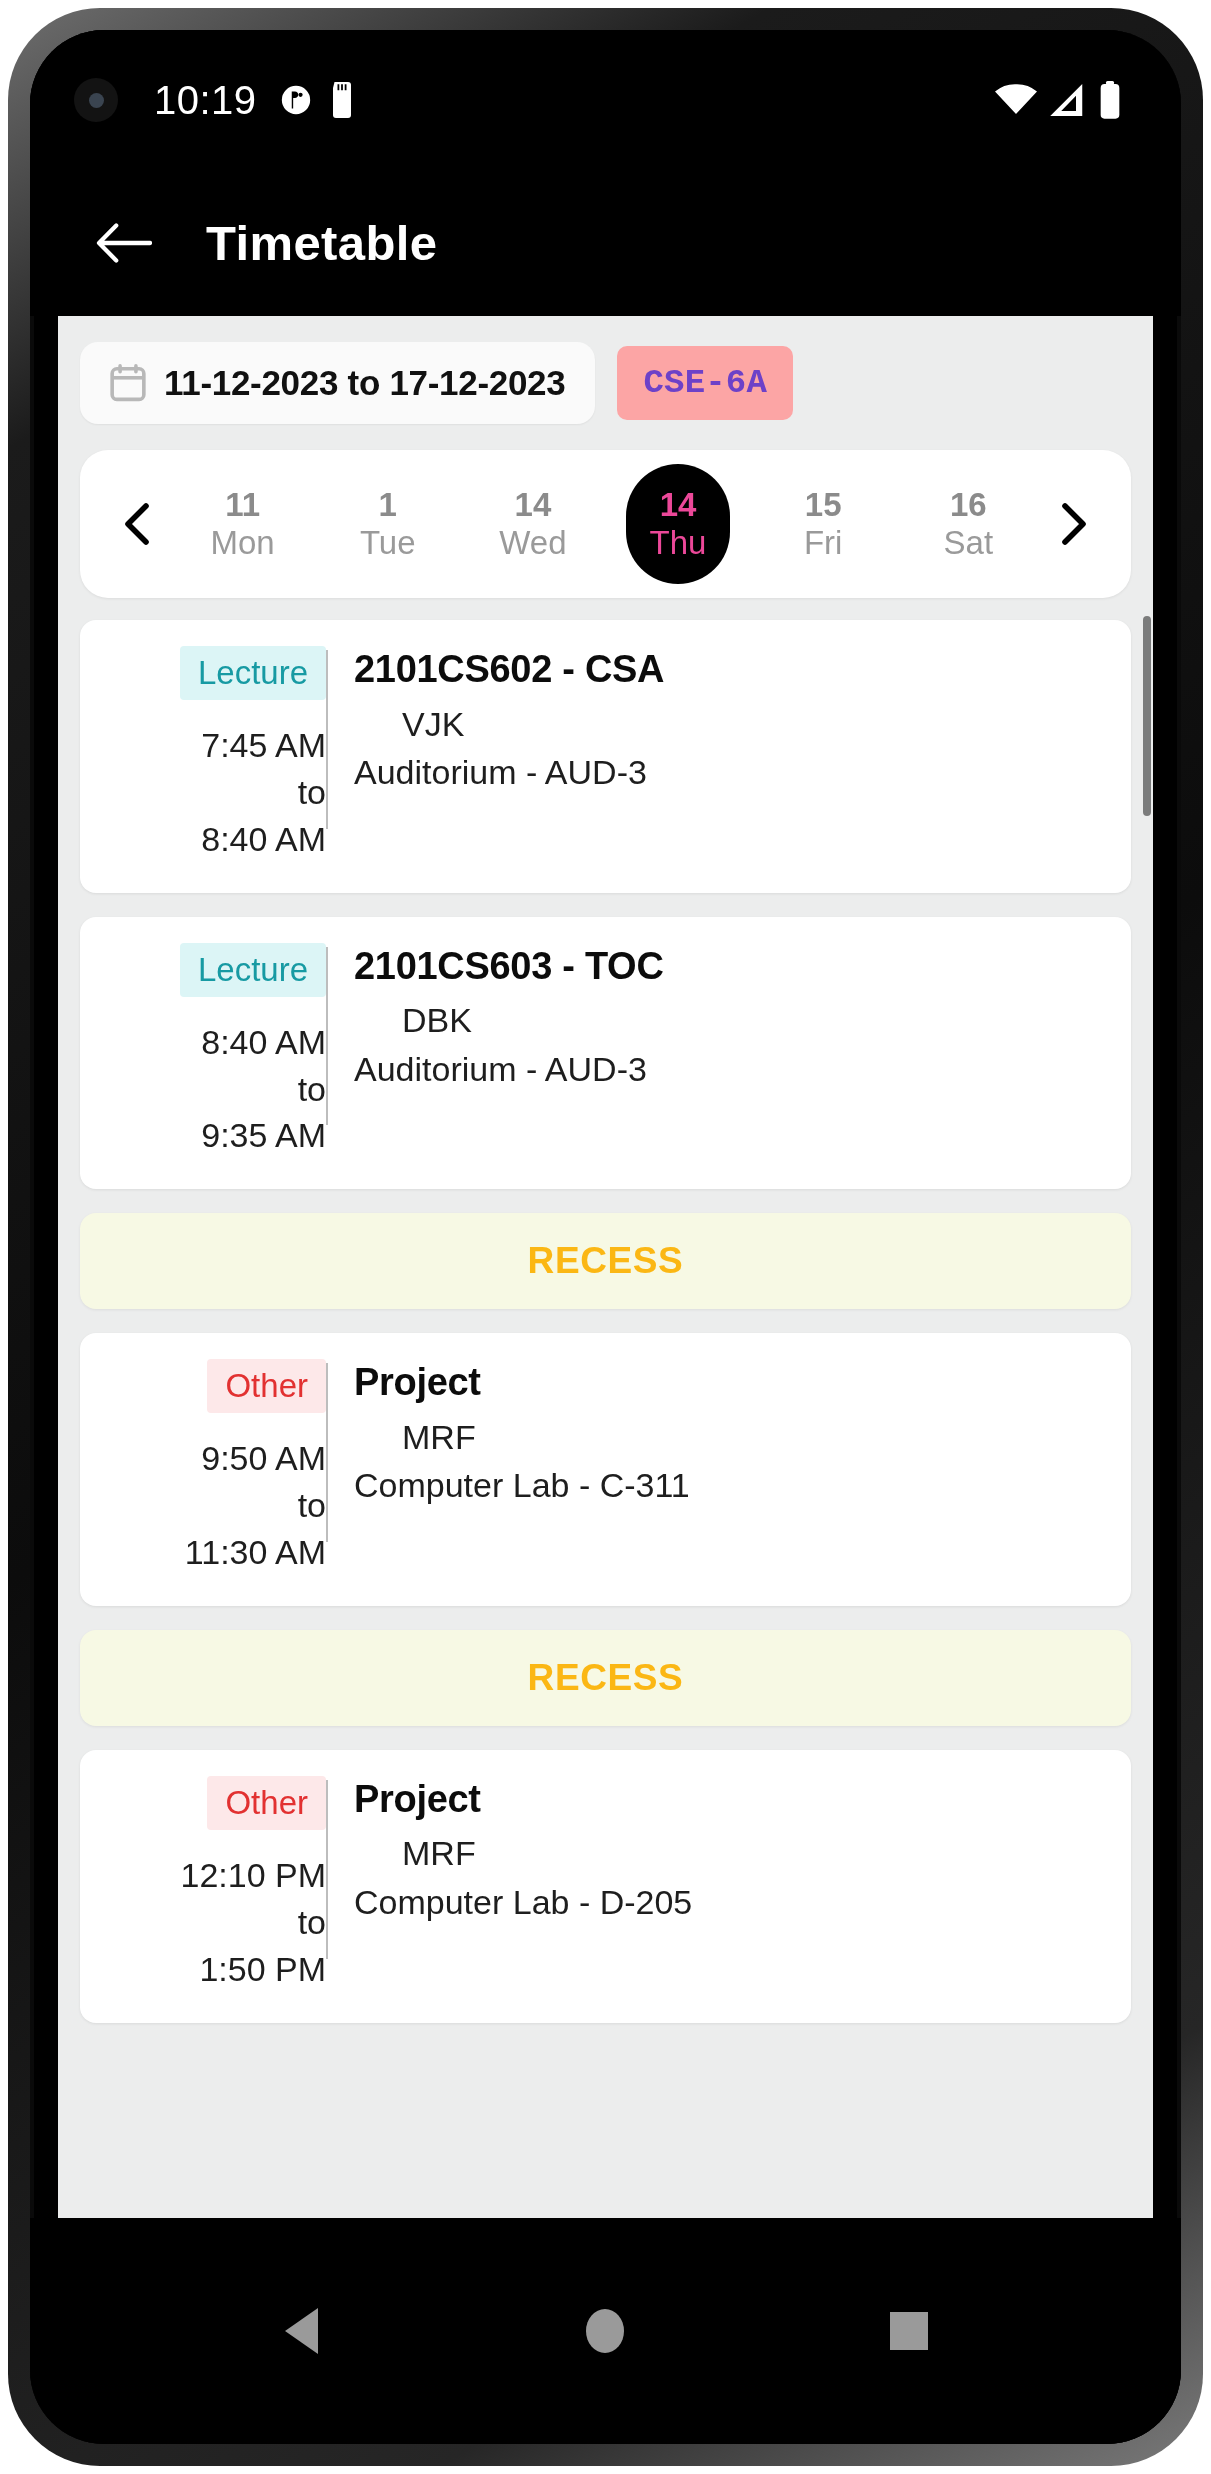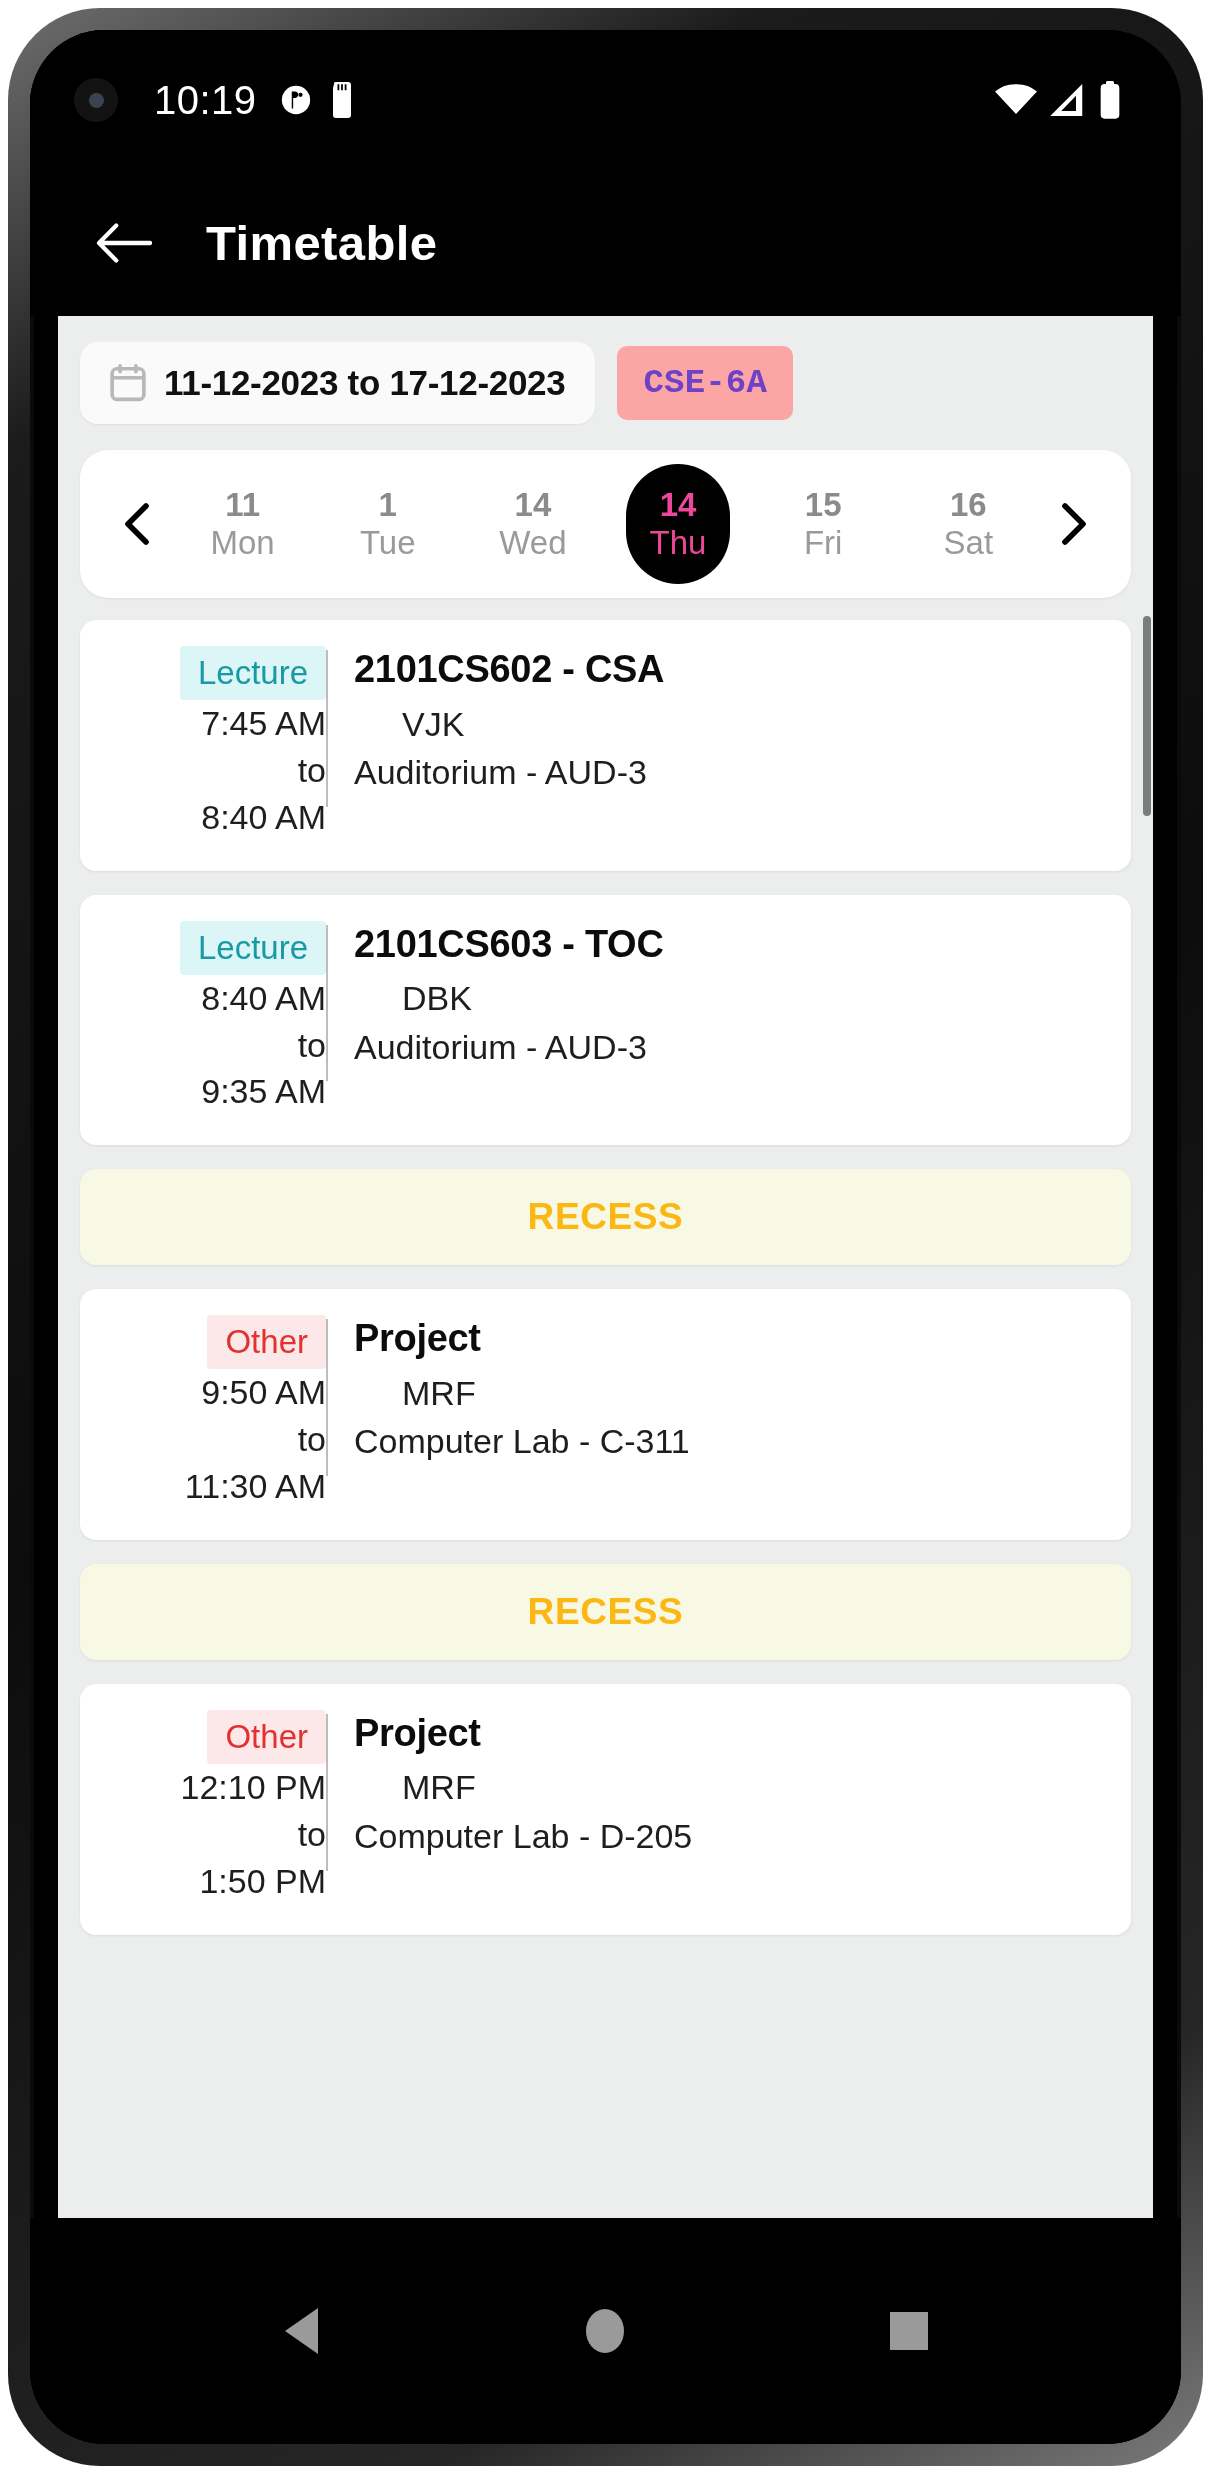--- a/index.html
+++ b/index.html
@@ -212,20 +212,21 @@
     align-items: flex-end;
     text-align: right;
   }
   .type-badge {
     display: inline-block;
     padding: 8px 18px;
     border-radius: 4px;
     font-size: 33px;
     font-weight: 500;
     line-height: 1.15;
+    margin-bottom: 22px;
   }
   .type-badge.lecture { background: #dcf5f6; color: #179aa3; }
   .type-badge.other   { background: #fde8e9; color: #e23131; }
 
   .time-line {
     font-size: 34px;
     color: #1e1e1e;
     line-height: 1.38;
     font-weight: 400;
   }

